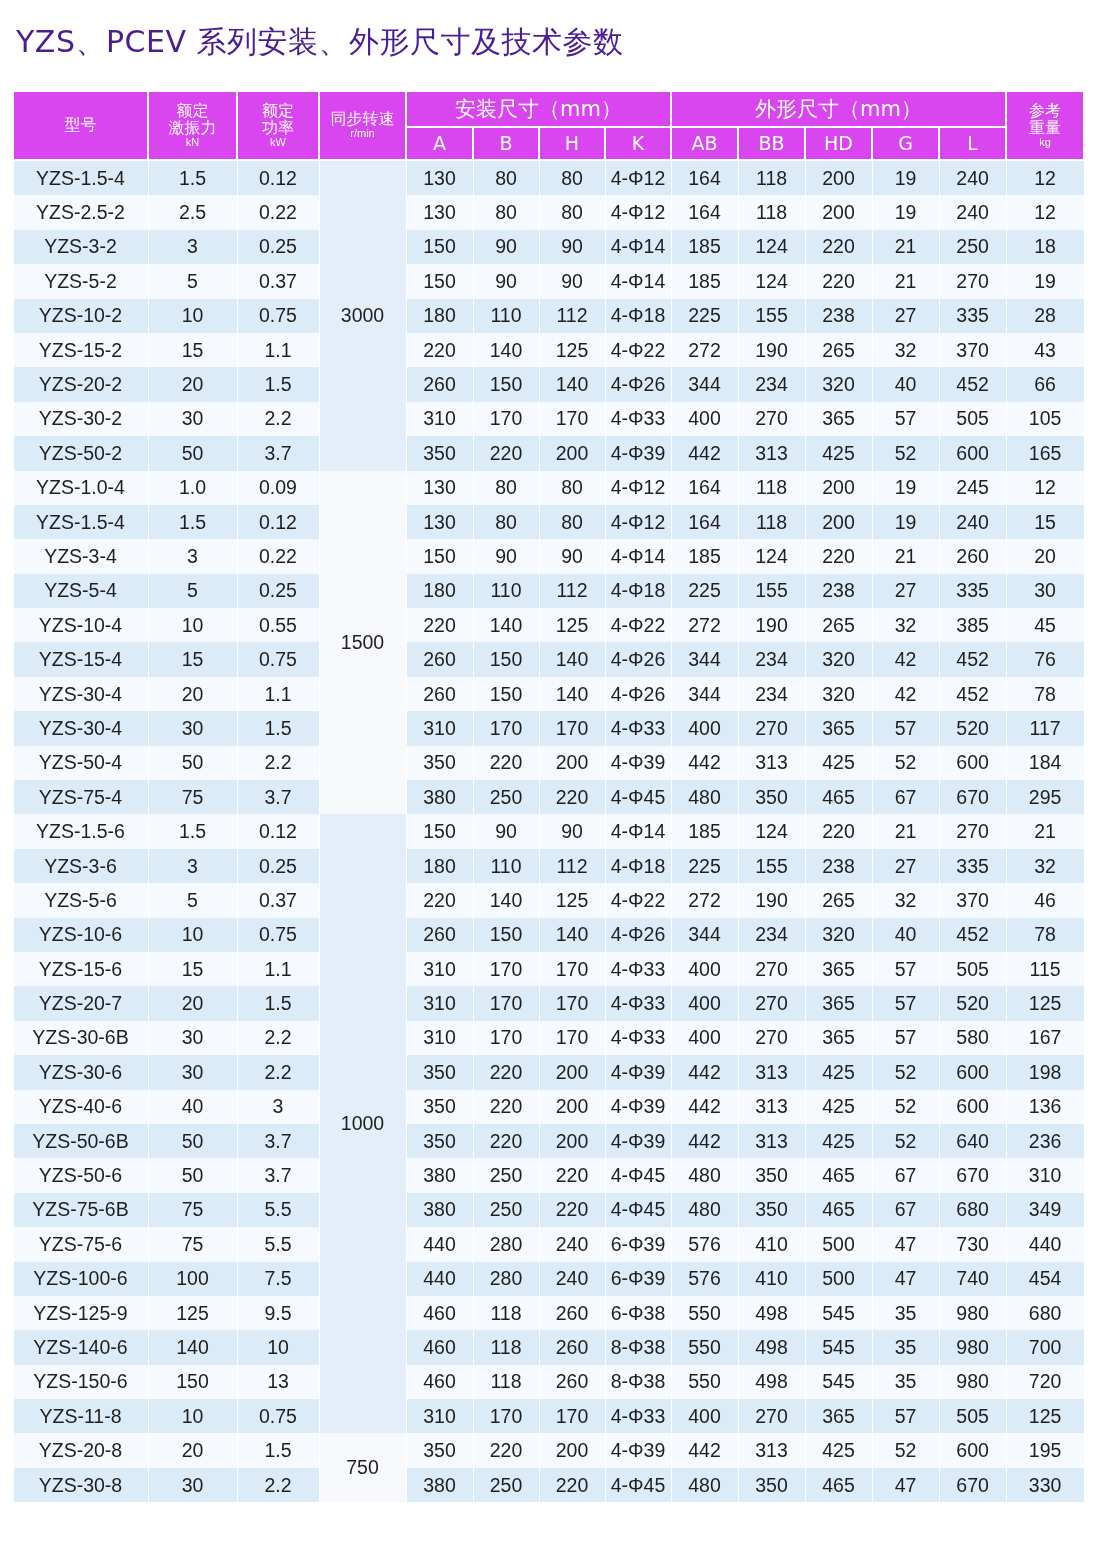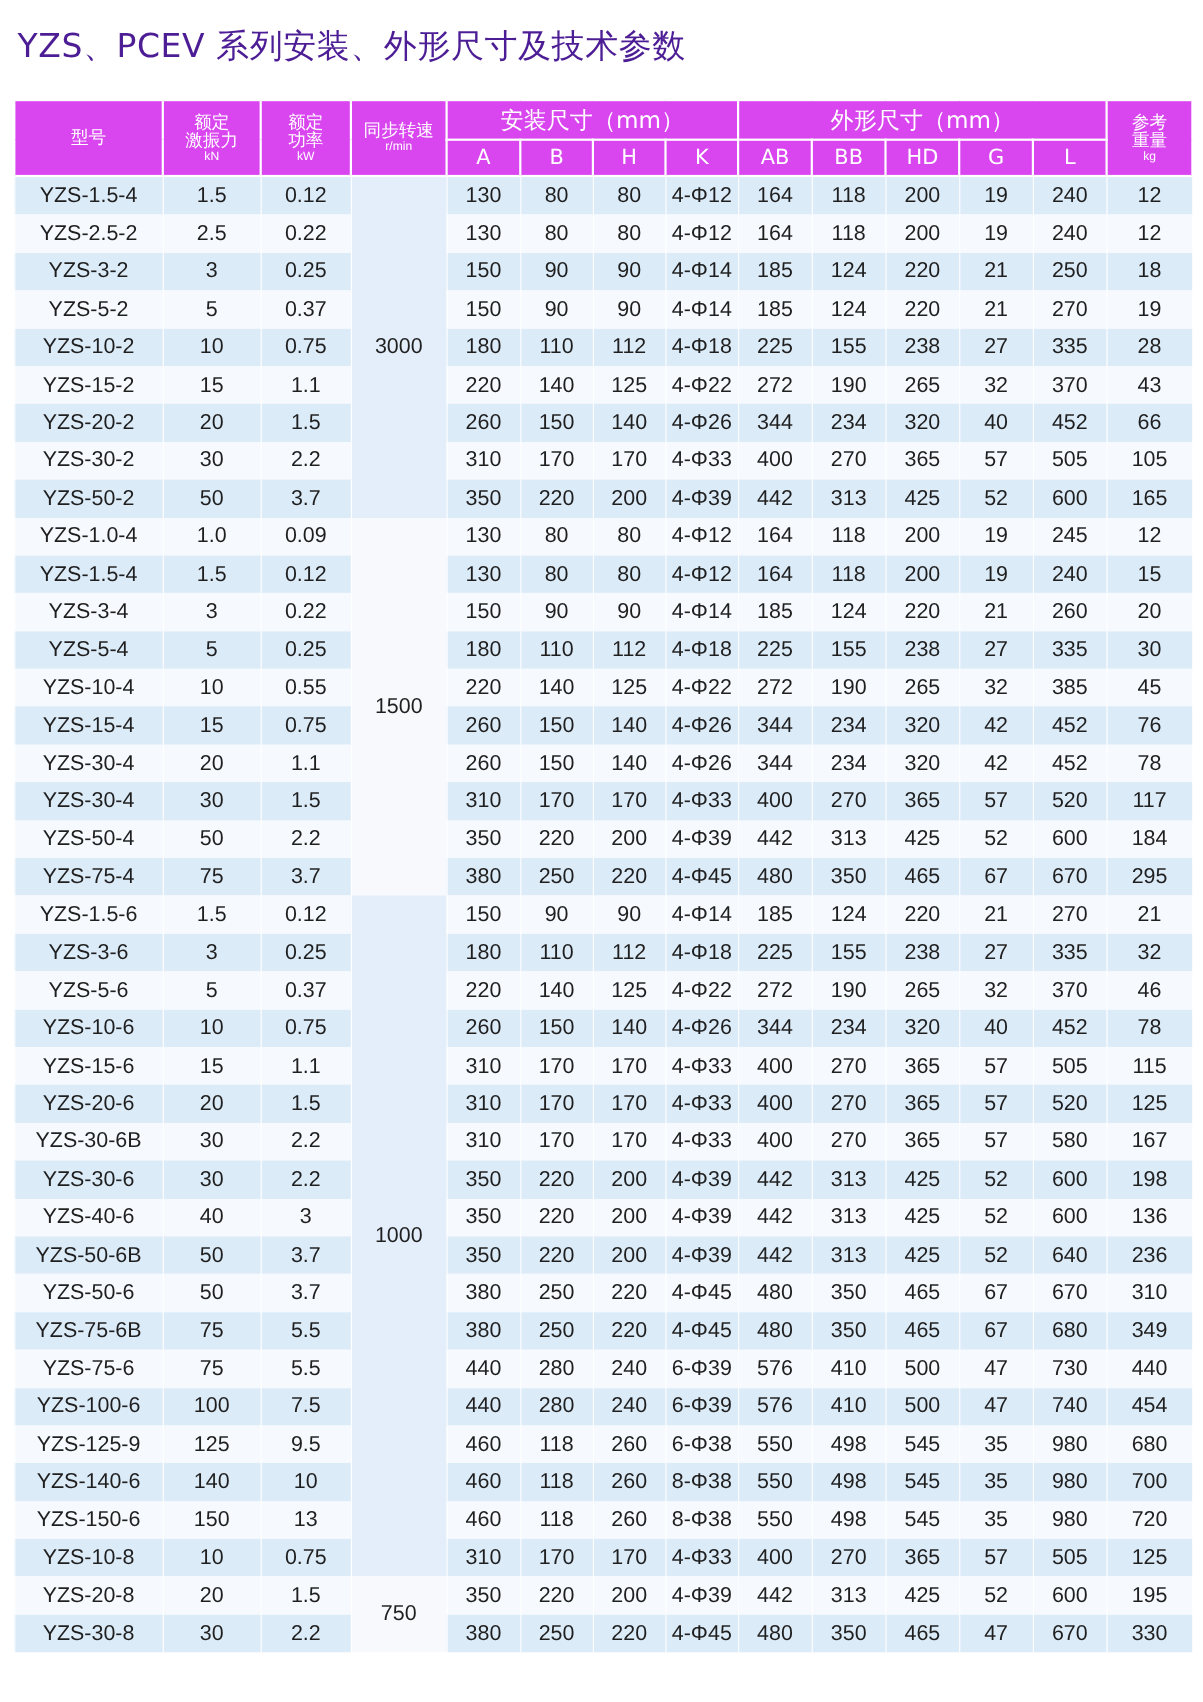--- a/index.html
+++ b/index.html
@@ -453,21 +453,21 @@
         <td>170</td>
         <td>4-Φ33</td>
         <td>400</td>
         <td>270</td>
         <td>365</td>
         <td>57</td>
         <td>505</td>
         <td>115</td>
       </tr>
       <tr class="odd">
-        <td class="model">YZS-20-6</td>
+        <td class="model">YZS-20-7</td>
         <td>20</td>
         <td>1.5</td>
         <td>310</td>
         <td>170</td>
         <td>170</td>
         <td>4-Φ33</td>
         <td>400</td>
         <td>270</td>
         <td>365</td>
         <td>57</td>
@@ -633,21 +633,21 @@
         <td>260</td>
         <td>8-Φ38</td>
         <td>550</td>
         <td>498</td>
         <td>545</td>
         <td>35</td>
         <td>980</td>
         <td>720</td>
       </tr>
       <tr class="odd">
-        <td class="model">YZS-10-8</td>
+        <td class="model">YZS-11-8</td>
         <td>10</td>
         <td>0.75</td>
         <td>310</td>
         <td>170</td>
         <td>170</td>
         <td>4-Φ33</td>
         <td>400</td>
         <td>270</td>
         <td>365</td>
         <td>57</td>

